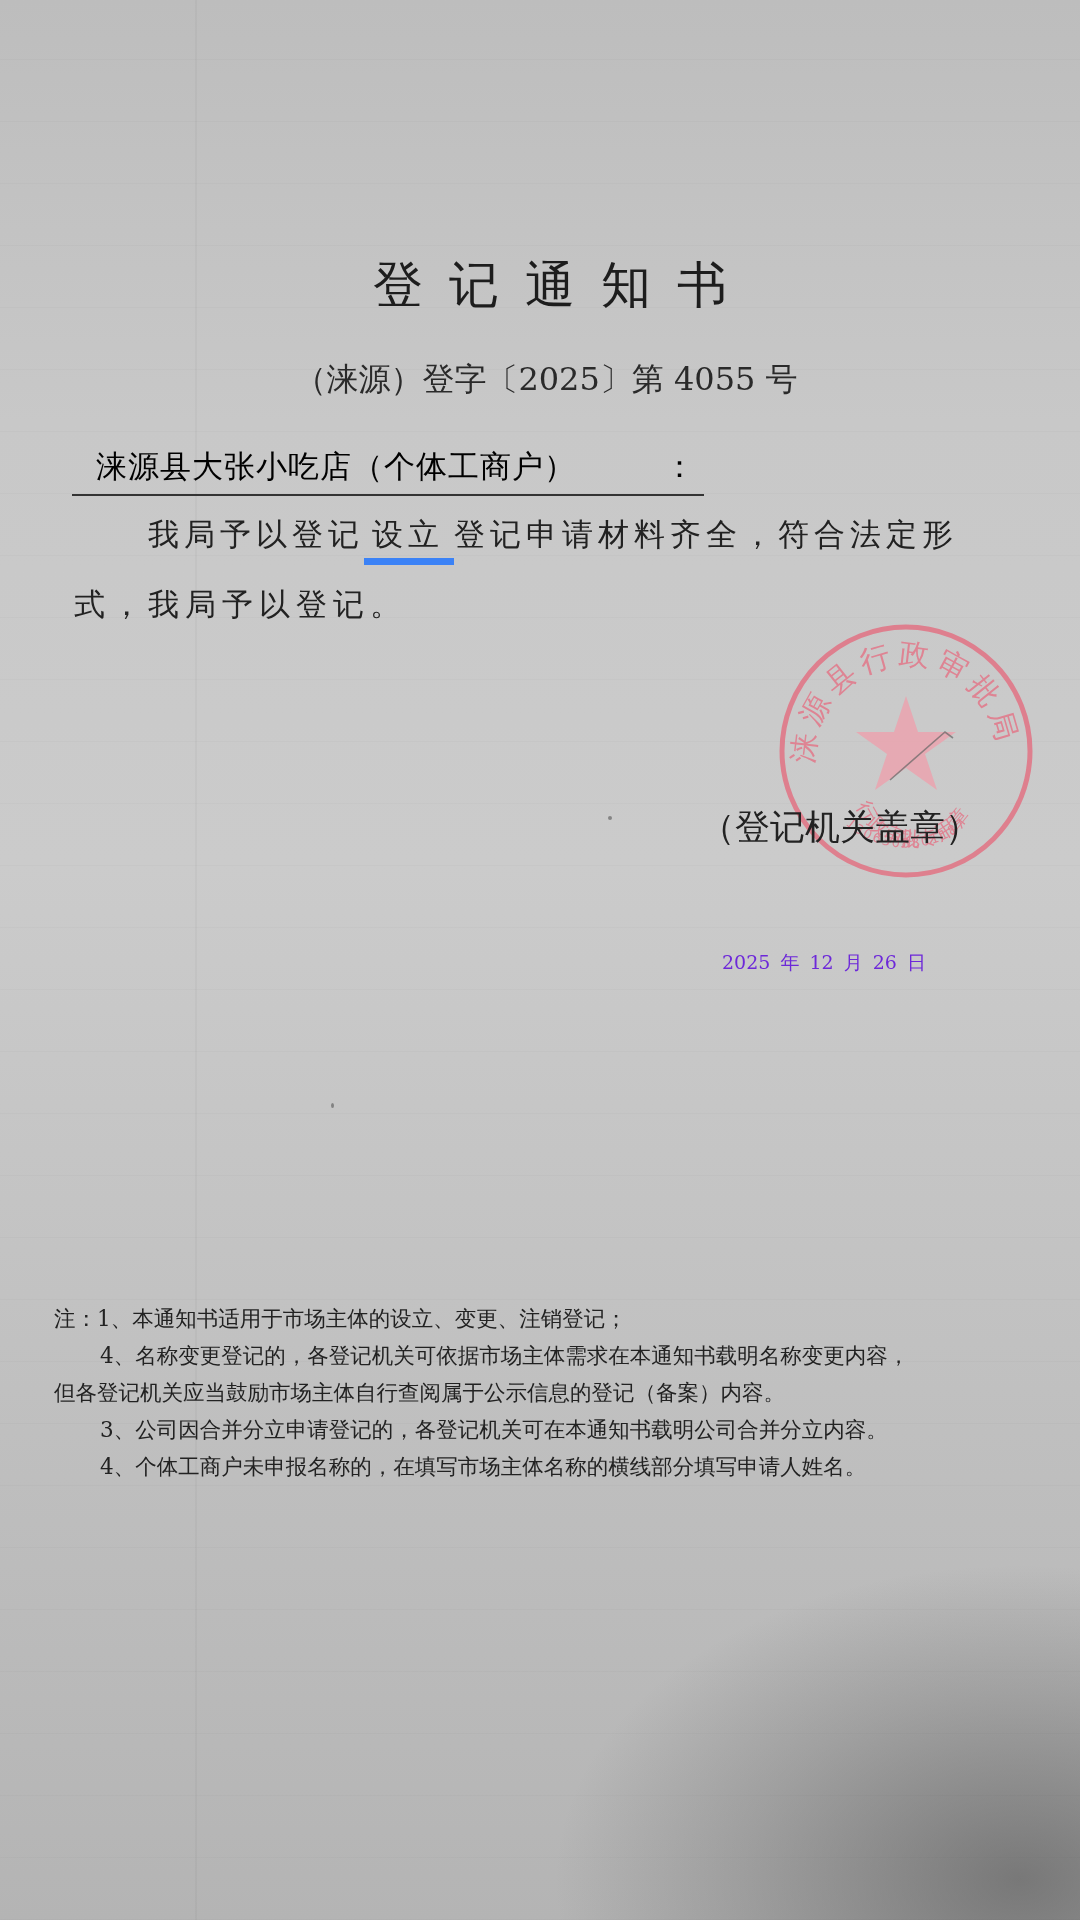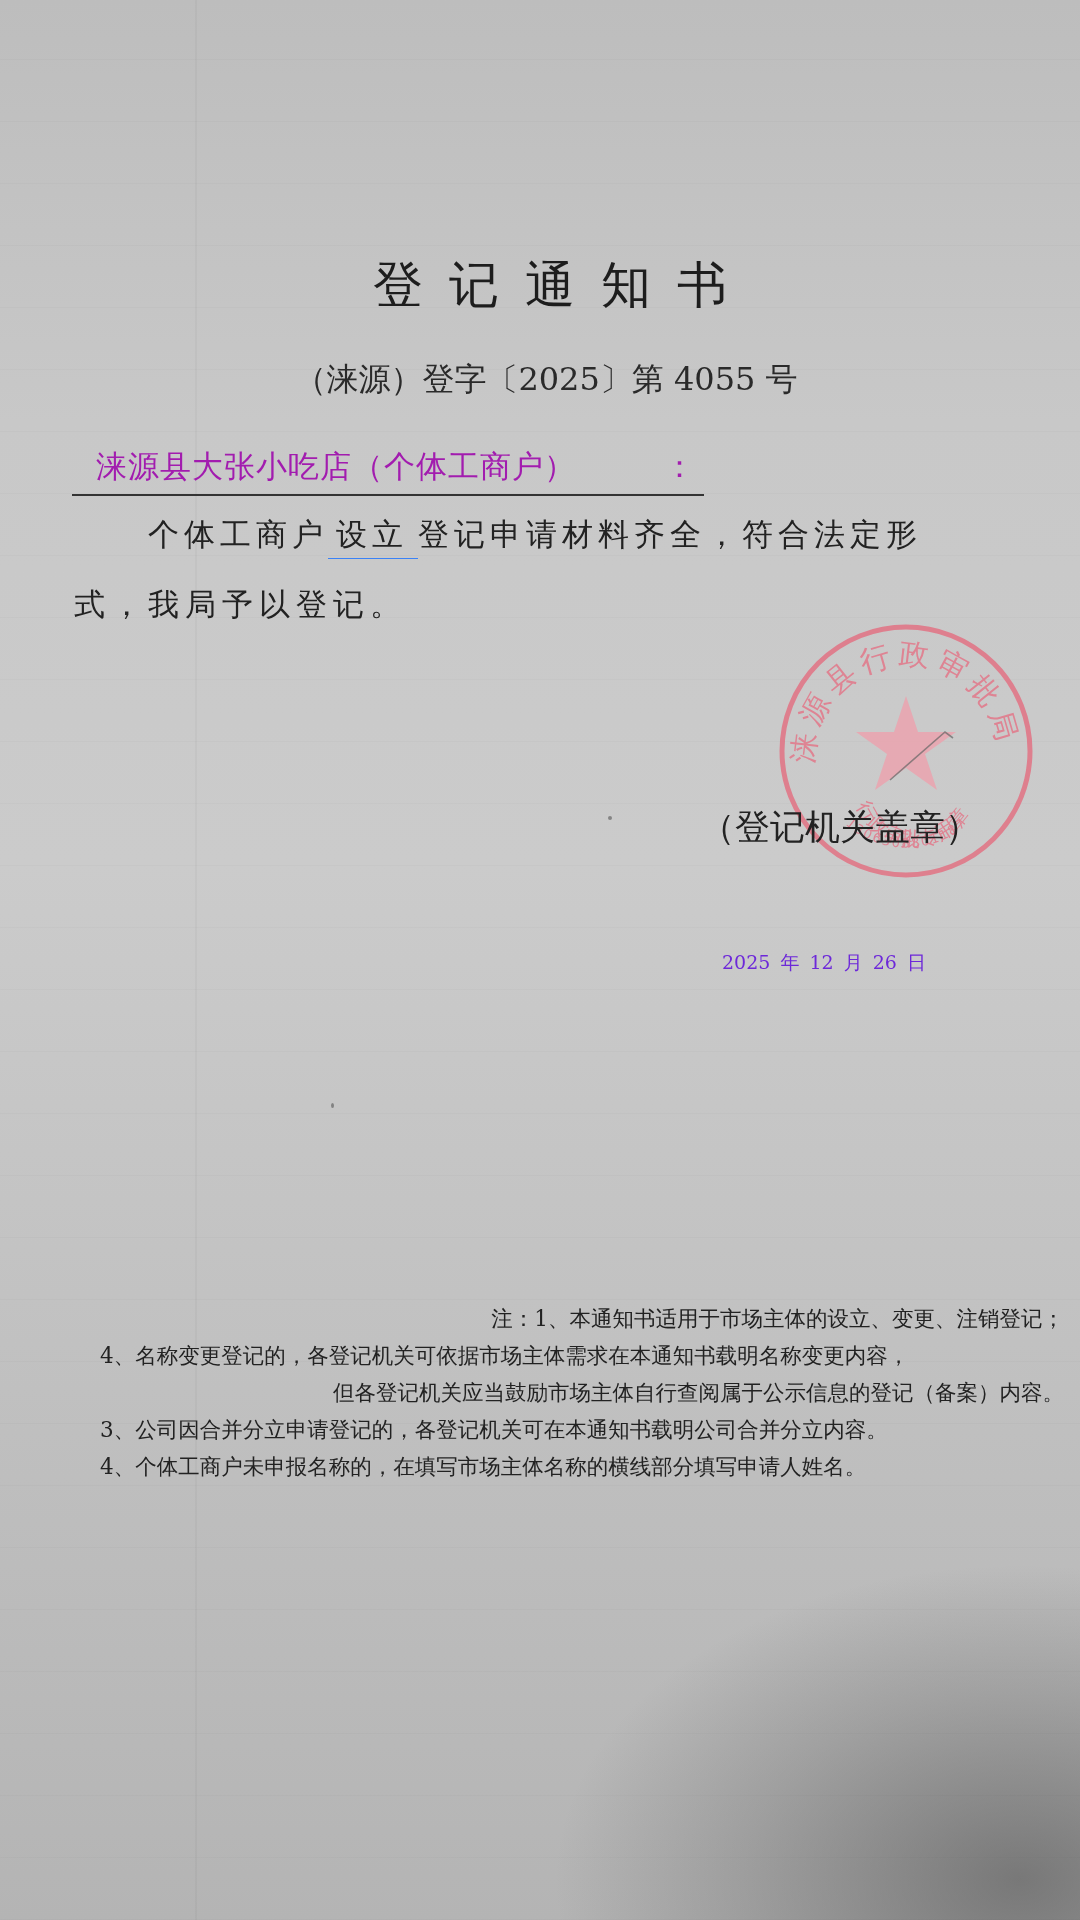--- a/index.html
+++ b/index.html
@@ -52,21 +52,21 @@
     text-align: center;
     font-size: 32px;
     color: #2a2a2a;
     padding-left: 12px;
   }
   .addressee {
     left: 72px;
     top: 446px;
     width: 632px;
     font-size: 31px;
-    color: #a21caf;
+    color: #000000;
     border-bottom: 2px solid #333;
     padding-bottom: 6px;
     padding-left: 24px;
     box-sizing: border-box;
     white-space: nowrap;
     letter-spacing: 1px;
   }
   .addressee .colon {
     position: absolute;
     right: 8px;
@@ -75,21 +75,21 @@
   .body-line1 {
     left: 148px;
     top: 514px;
     font-size: 31px;
     letter-spacing: 5px;
     white-space: nowrap;
     color: #222;
   }
   .fill-blank {
     display: inline-block;
-    border-bottom: 1px solid #3b82f6;
+    border-bottom: 7px solid #3b82f6;
     padding: 0 10px 2px 8px;
     letter-spacing: 5px;
   }
   .body-line2 {
     left: 74px;
     top: 584px;
     font-size: 31px;
     letter-spacing: 6px;
     white-space: nowrap;
     color: #222;
@@ -124,21 +124,21 @@
     width: 1010px;
     font-size: 21.5px;
     line-height: 37px;
     color: #222;
     font-family: "DejaVu Serif", "Liberation Serif", serif;
   }
   .notes .note-line {
     white-space: nowrap;
   }
   .notes .indent { padding-left: 46px; }
-  .notes .indent-none { padding-left: 0; text-align: right; }
+  .notes .indent-none { padding-left: 0; }
   .scuff {
     width: 4px; height: 4px;
     background: #555;
     border-radius: 50%;
     opacity: 0.6;
   }
 </style>
 </head>
 <body>
 
@@ -147,21 +147,21 @@
 <div class="abs title">登记通知书</div>
 
 <div class="abs docno">（涞源）登字〔2025〕第 4055 号</div>
 
 <div class="abs addressee">
   <span>涞源县大张小吃店（个体工商户）</span>
   <span class="colon">：</span>
 </div>
 
 <div class="abs body-line1">
-  <span>个体工商户</span><span class="fill-blank">设立</span><span>登记申请材料齐全，符合法定形</span>
+  <span>我局予以登记</span><span class="fill-blank">设立</span><span>登记申请材料齐全，符合法定形</span>
 </div>
 
 <div class="abs body-line2">式，我局予以登记。</div>
 
 <svg class="abs stamp" viewBox="0 0 262 262" xmlns="http://www.w3.org/2000/svg">
   <defs>
     <path id="arcTop" d="M 40 150 A 92 92 0 1 1 222 150"></path>
     <path id="arcInner" d="M 80 178 A 58 58 0 0 0 200 150"></path>
     <path id="arcBottom" d="M 62 196 A 92 92 0 0 0 220 160"></path>
   </defs>

